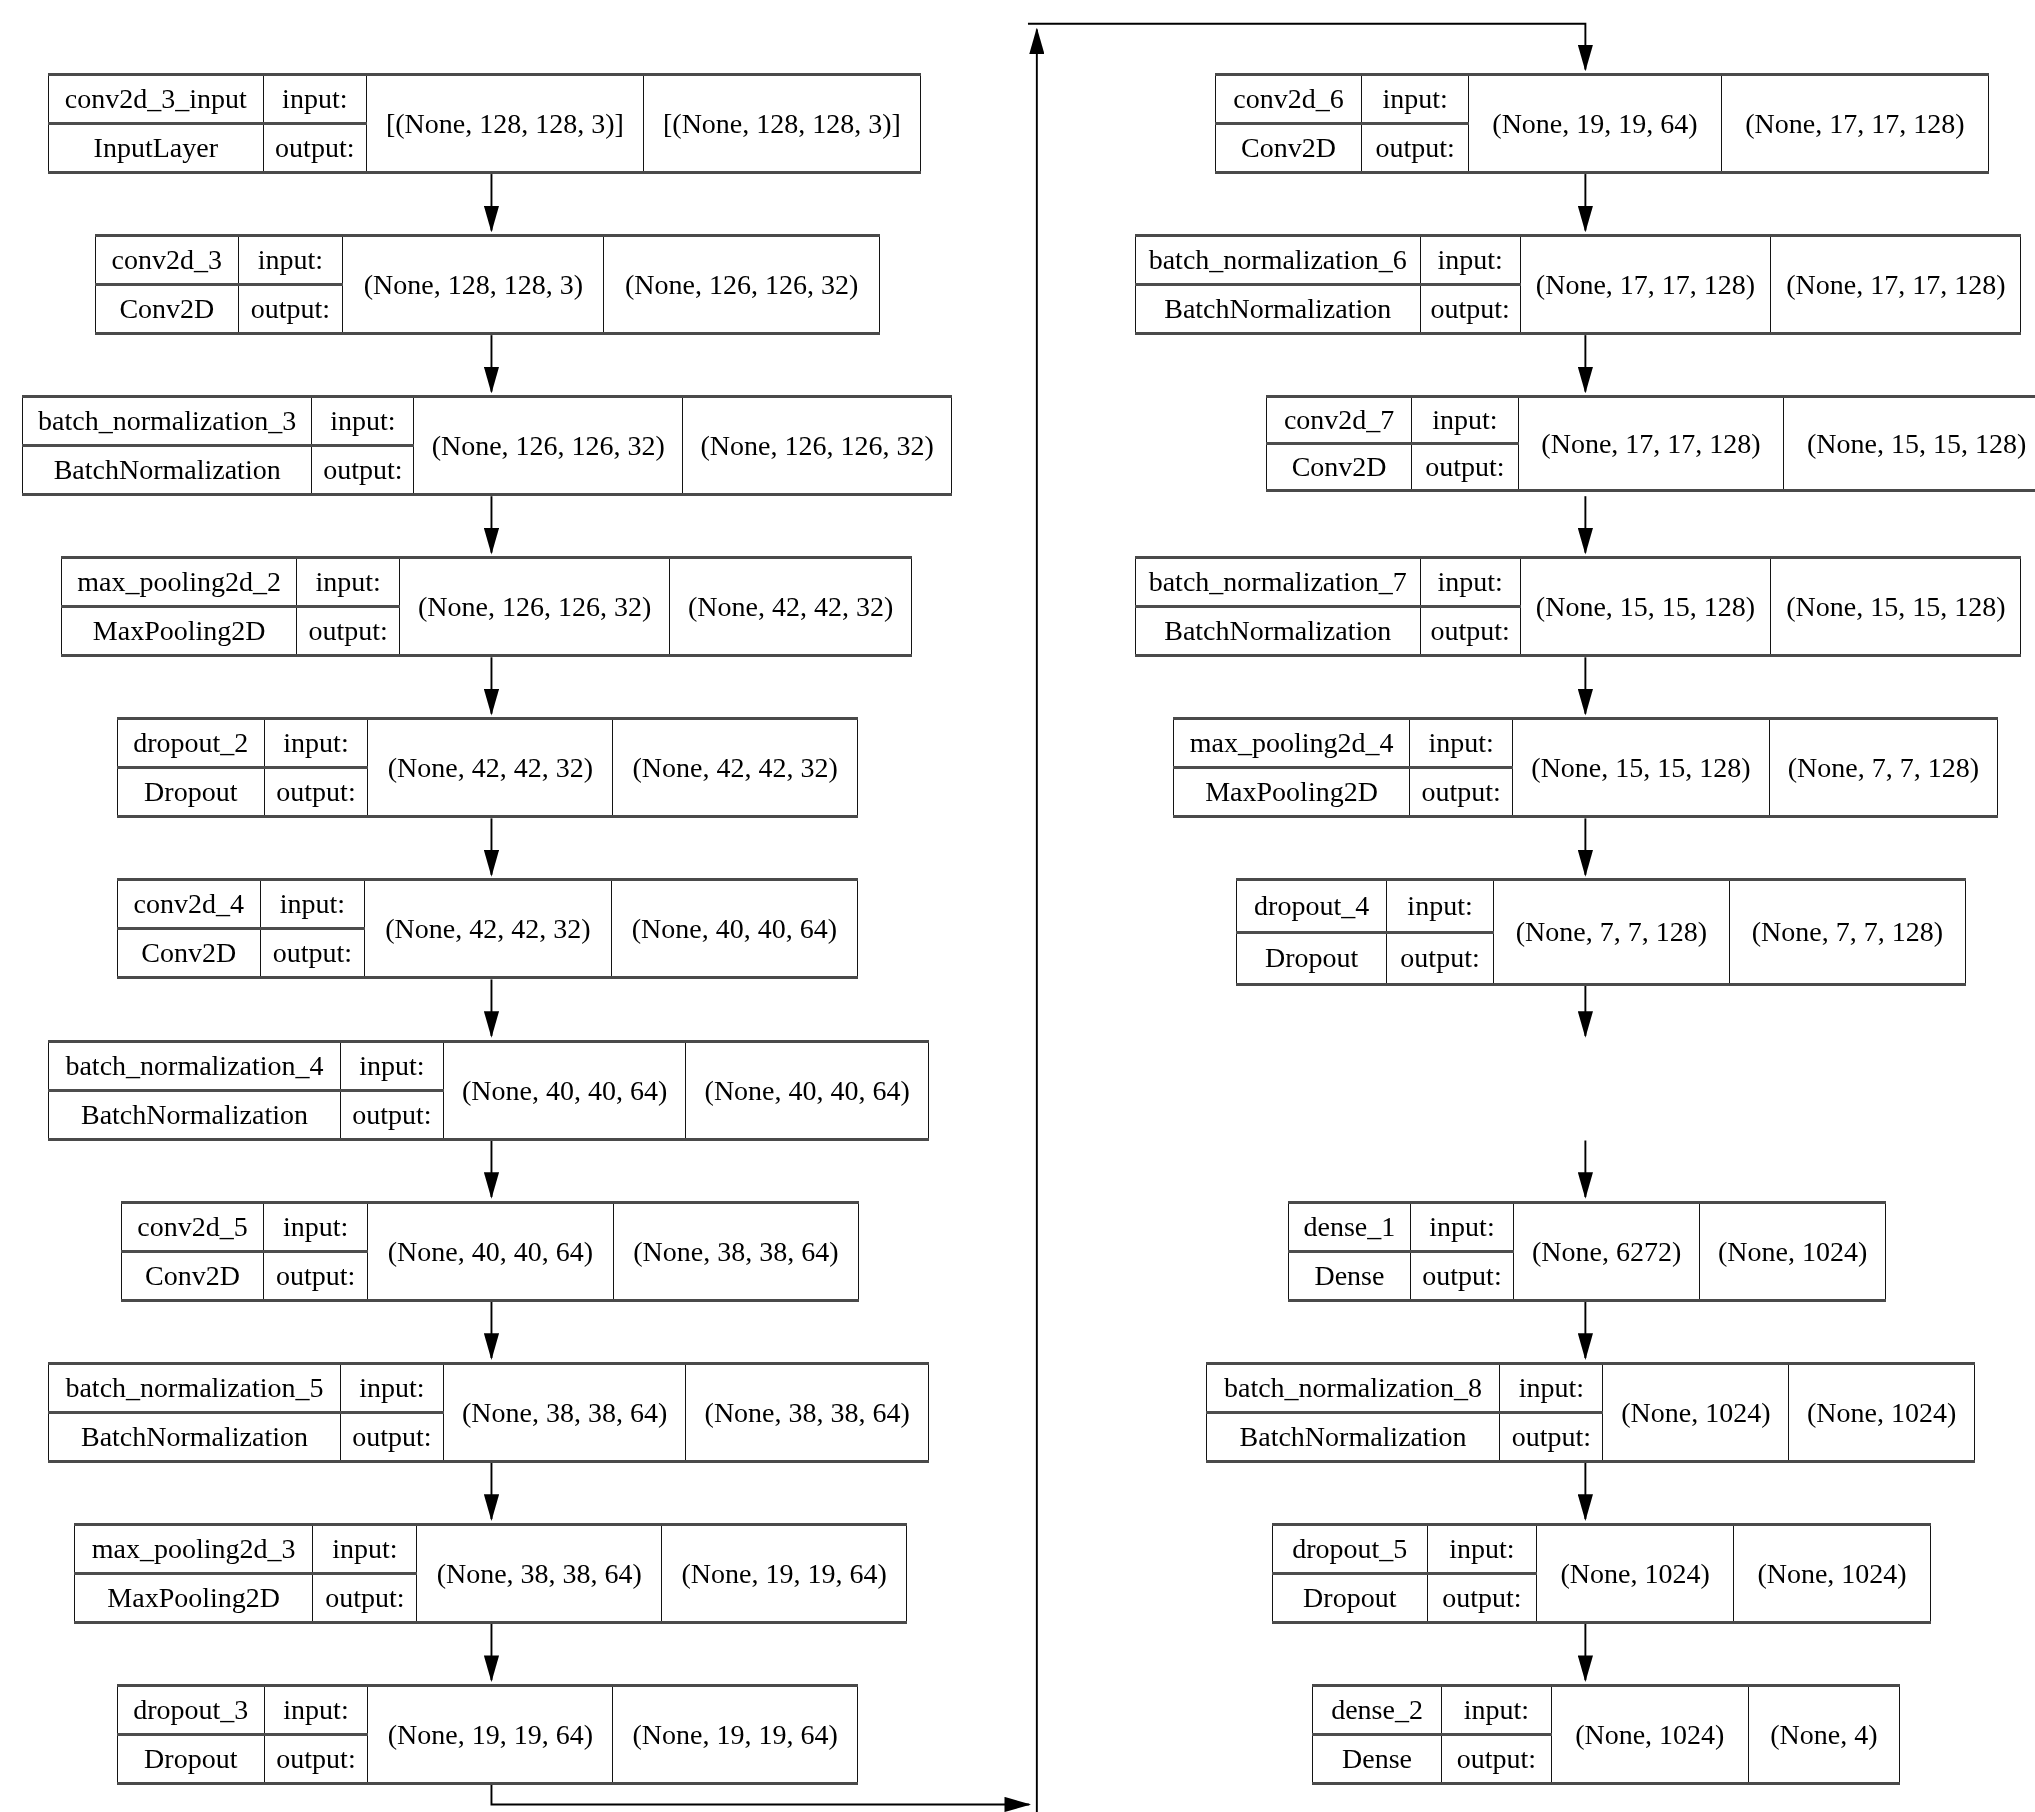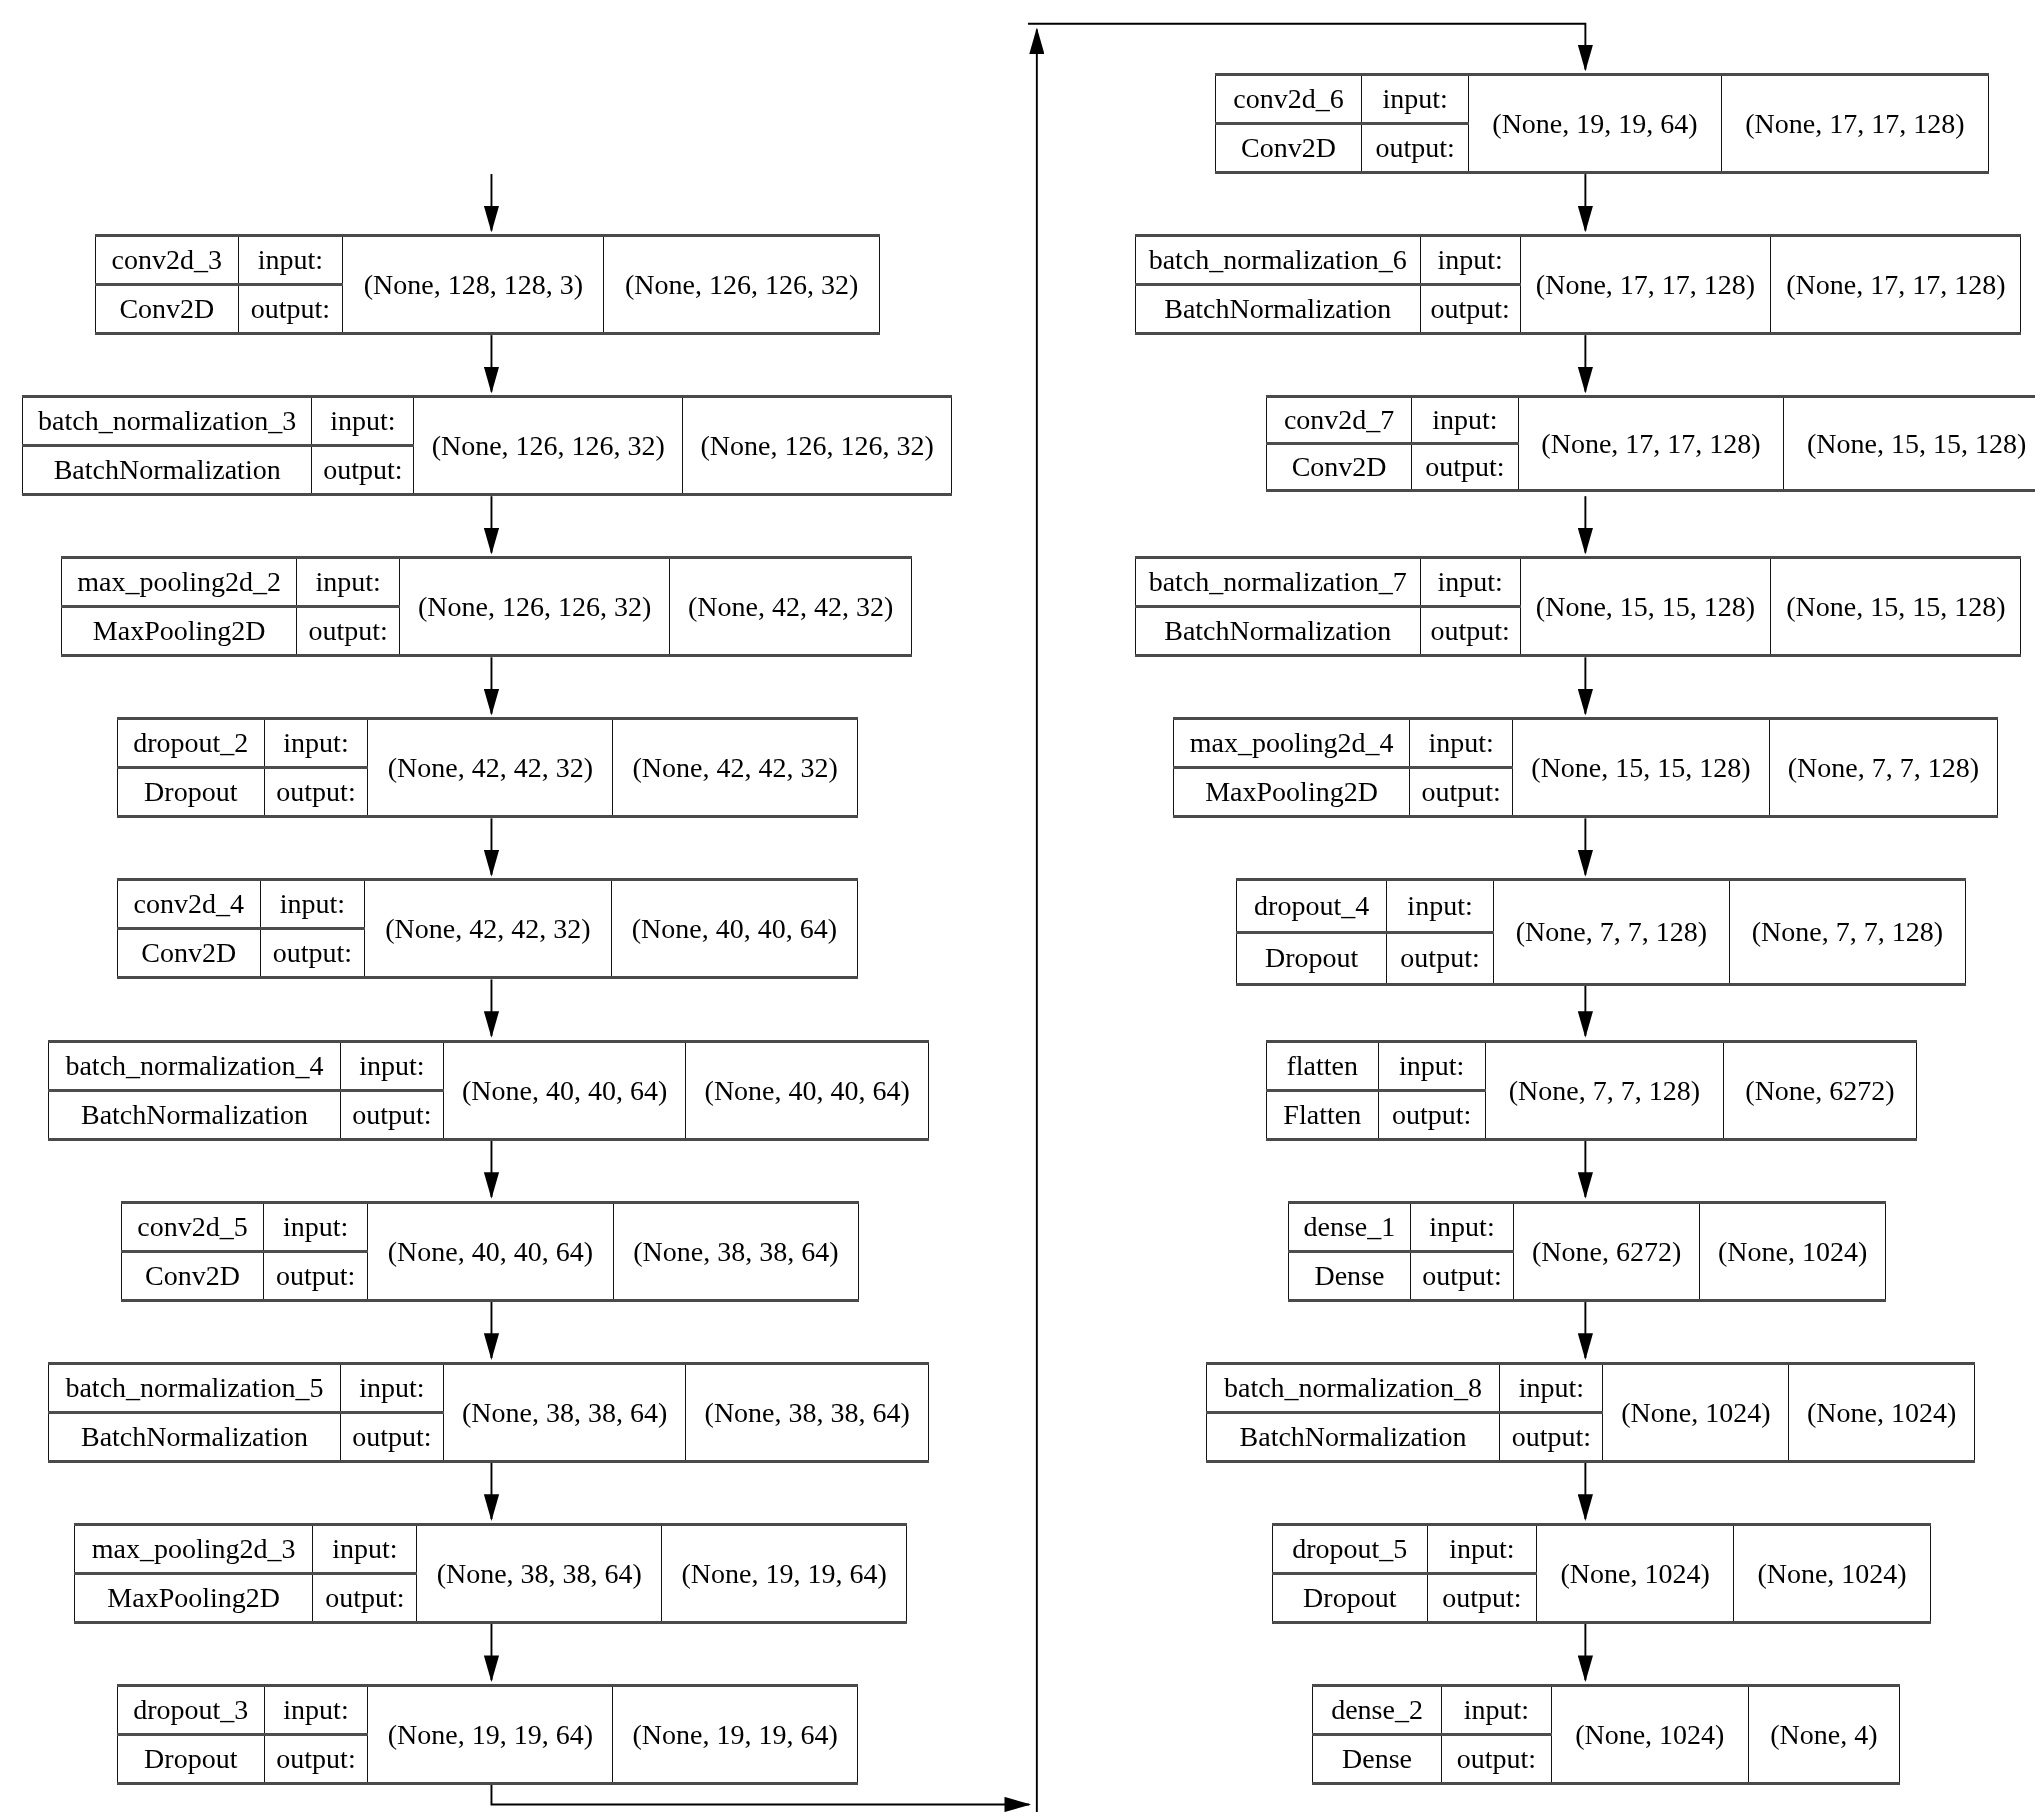--- a/index.html
+++ b/index.html
@@ -76,20 +76,34 @@
       <path d="M 2500 528 L 2500 617" fill="none" stroke="#000000" stroke-width="3" marker-end="url(#ah)"></path>
       <path d="M 2500 782 L 2500 871" fill="none" stroke="#000000" stroke-width="3" marker-end="url(#ah)"></path>
       <path d="M 2500 1036 L 2500 1125" fill="none" stroke="#000000" stroke-width="3" marker-end="url(#ah)"></path>
       <path d="M 2500 1290 L 2500 1379" fill="none" stroke="#000000" stroke-width="3" marker-end="url(#ah)"></path>
       <path d="M 2500 1544 L 2500 1633" fill="none" stroke="#000000" stroke-width="3" marker-end="url(#ah)"></path>
       <path d="M 2500 1798 L 2500 1887" fill="none" stroke="#000000" stroke-width="3" marker-end="url(#ah)"></path>
       <path d="M 2500 2052 L 2500 2141" fill="none" stroke="#000000" stroke-width="3" marker-end="url(#ah)"></path>
       <path d="M 2500 2306 L 2500 2395" fill="none" stroke="#000000" stroke-width="3" marker-end="url(#ah)"></path>
       <path d="M 2500 2560 L 2500 2649" fill="none" stroke="#000000" stroke-width="3" marker-end="url(#ah)"></path>
     </svg>
+<table class="node" style="left: 48px; top: 73px; width: 873px; height: 101px;">
+    <tbody>
+      <tr>
+        <td class="c-name rdiv">conv2d_3_input</td>
+        <td class="c-io rdiv">input:</td>
+        <td class="c-sh" rowspan="2">[(None, 128, 128, 3)]</td>
+        <td class="c-sh" rowspan="2">[(None, 128, 128, 3)]</td>
+      </tr>
+      <tr>
+        <td class="c-name">InputLayer</td>
+        <td class="c-io">output:</td>
+      </tr>
+    </tbody>
+  </table>
     <table class="node" style="left: 95px; top: 234px; width: 785px; height: 101px;">
     <tbody>
       <tr>
         <td class="c-name rdiv">conv2d_3</td>
         <td class="c-io rdiv">input:</td>
         <td class="c-sh" rowspan="2">(None, 128, 128, 3)</td>
         <td class="c-sh" rowspan="2">(None, 126, 126, 32)</td>
       </tr>
       <tr>
         <td class="c-name">Conv2D</td>
@@ -296,34 +310,20 @@
     <table class="node" style="left: 1236px; top: 878px; width: 730px; height: 108px;">
     <tbody>
       <tr>
         <td class="c-name rdiv">dropout_4</td>
         <td class="c-io rdiv">input:</td>
         <td class="c-sh" rowspan="2">(None, 7, 7, 128)</td>
         <td class="c-sh" rowspan="2">(None, 7, 7, 128)</td>
       </tr>
       <tr>
         <td class="c-name">Dropout</td>
-        <td class="c-io">output:</td>
-      </tr>
-    </tbody>
-  </table>
-    <table class="node" style="left: 1266px; top: 1040px; width: 651px; height: 101px;">
-    <tbody>
-      <tr>
-        <td class="c-name rdiv">flatten</td>
-        <td class="c-io rdiv">input:</td>
-        <td class="c-sh" rowspan="2">(None, 7, 7, 128)</td>
-        <td class="c-sh" rowspan="2">(None, 6272)</td>
-      </tr>
-      <tr>
-        <td class="c-name">Flatten</td>
         <td class="c-io">output:</td>
       </tr>
     </tbody>
   </table>
     <table class="node" style="left: 1288px; top: 1201px; width: 598px; height: 101px;">
     <tbody>
       <tr>
         <td class="c-name rdiv">dense_1</td>
         <td class="c-io rdiv">input:</td>
         <td class="c-sh" rowspan="2">(None, 6272)</td>

